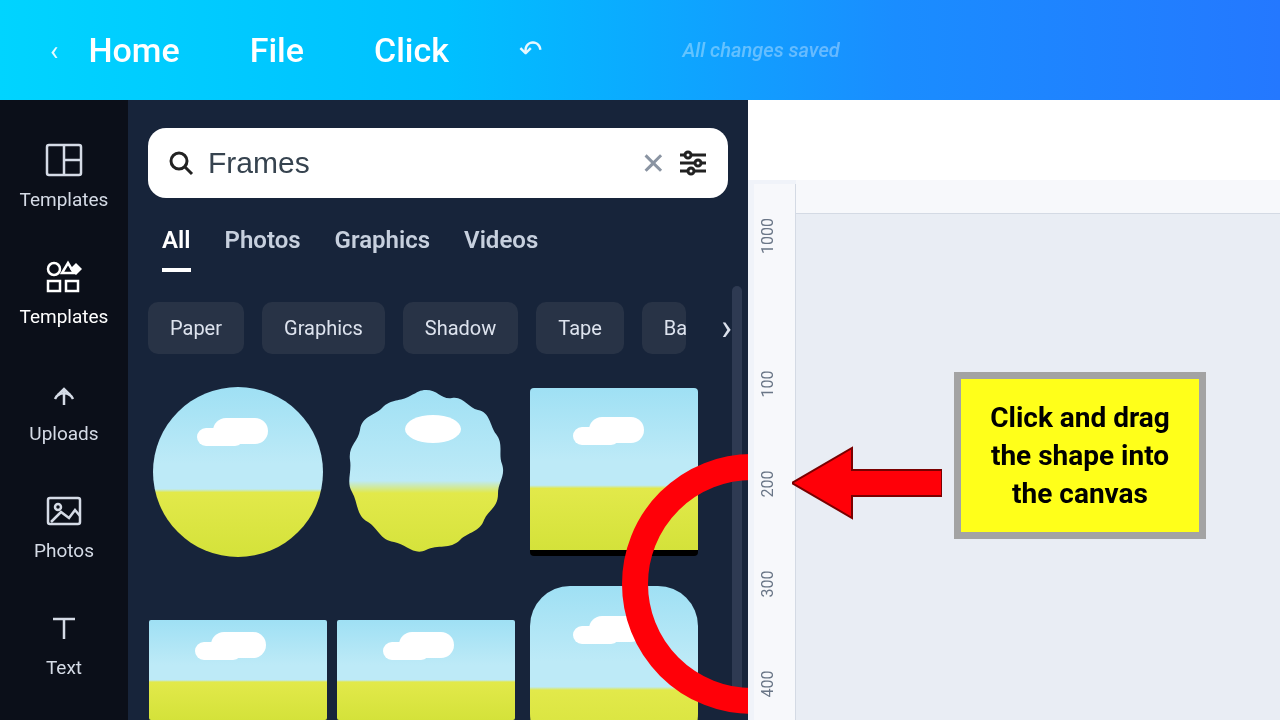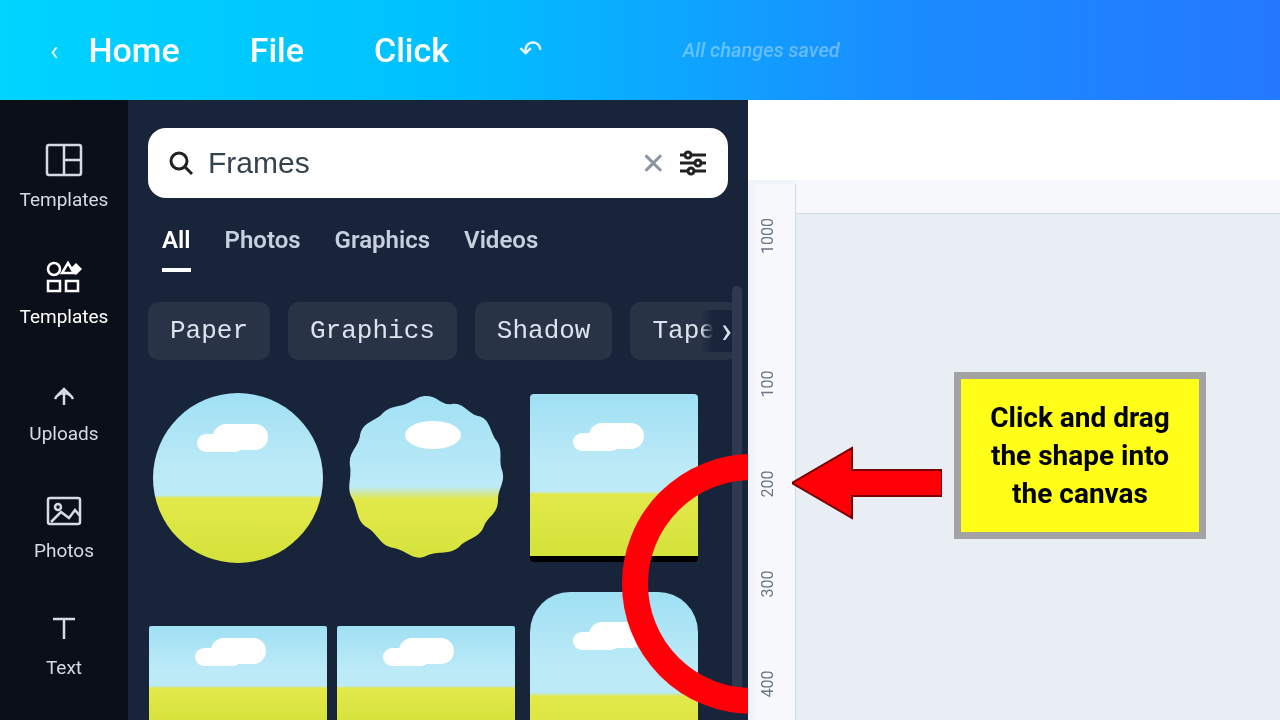--- a/index.html
+++ b/index.html
@@ -114,26 +114,25 @@
   .chips {
     display: flex;
     align-items: center;
     margin-top: 30px;
     gap: 18px;
     position: relative;
   }
   .chips .chip {
     background: #283346;
     color: #dde3ee;
-    font-size: 26px;
+    font-size: 20px;
     padding: 14px 22px;
     border-radius: 10px;
     cursor: pointer;
     white-space: nowrap;
-    font-family: Liberation Mono, monospace;
   }
   .chips .chip.cut { width: 40px; overflow: hidden; }
   .chips .more {
     position: absolute;
     right: -4px;
     top: 50%;
     transform: translateY(-50%);
     color: #dbe1ec;
     font-size: 36px;
     background: linear-gradient(90deg, rgba(23,36,58,0) 0%, #17243a 40%);

